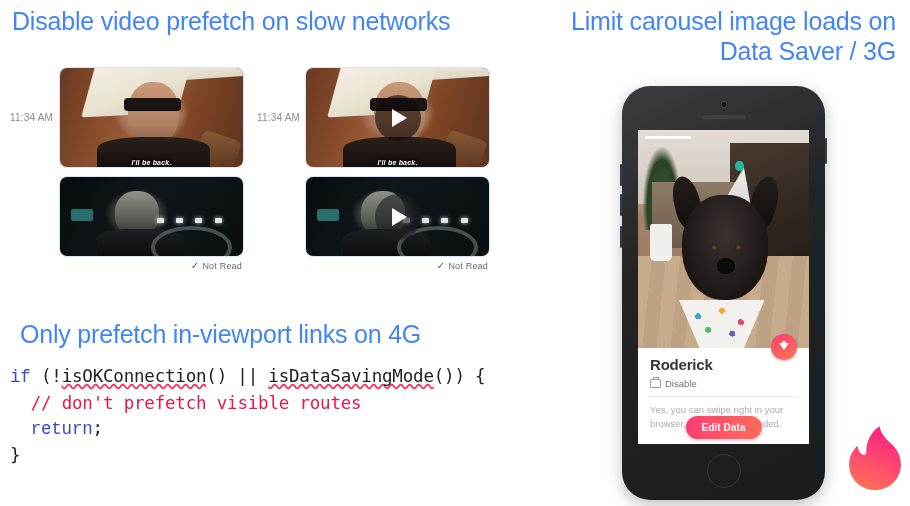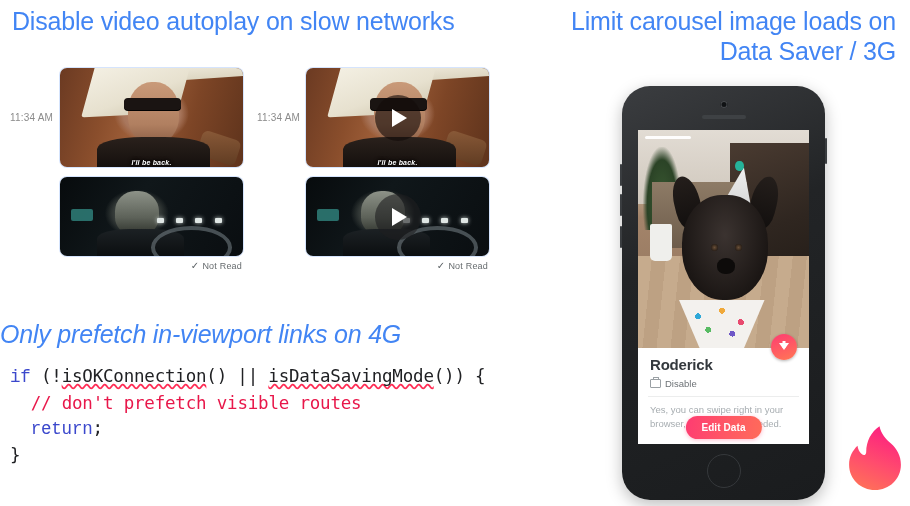--- a/index.html
+++ b/index.html
@@ -19,21 +19,21 @@
   
   .heading {
     position: absolute;
     color: #4285f4;
     font-size: 25px;
     font-weight: 400;
     letter-spacing: -0.2px;
     line-height: 1.18;
   }
   #heading-left-top  { left: 12px;  top: 7px;  width: 520px; }
-  #heading-left-mid  { left: 0;  top: 320px; width: 520px; font-style: italic; }
+  #heading-left-mid  { left: 20px;  top: 320px; width: 520px; }
   #heading-right     { left: 548px; top: 7px;  width: 348px; text-align: right; }
 
   
   .chat-panel { position: absolute; top: 60px; }
   #chat-panel-left  { left: 0px;   width: 250px; }
   #chat-panel-right { left: 246px; width: 250px; }
 
   .chat-time {
     position: absolute;
     left: 10px;
@@ -467,21 +467,21 @@
     position: absolute;
     left: 848px;
     top: 425px;
     width: 54px;
     height: 66px;
   }
 </style>
 </head>
 <body>
 
-<div class="heading" id="heading-left-top">Disable video autoplay on slow networks</div>
+<div class="heading" id="heading-left-top">Disable video prefetch on slow networks</div>
 
 <div class="heading" id="heading-left-mid">Only prefetch in-viewport links on 4G</div>
 
 <div class="heading" id="heading-right">Limit carousel image loads on Data Saver / 3G</div>
 
 <div class="chat-panel" id="chat-panel-left">
 
   <div class="chat-time">11:34 AM</div>
 
   <div class="thumb thumb-top">

